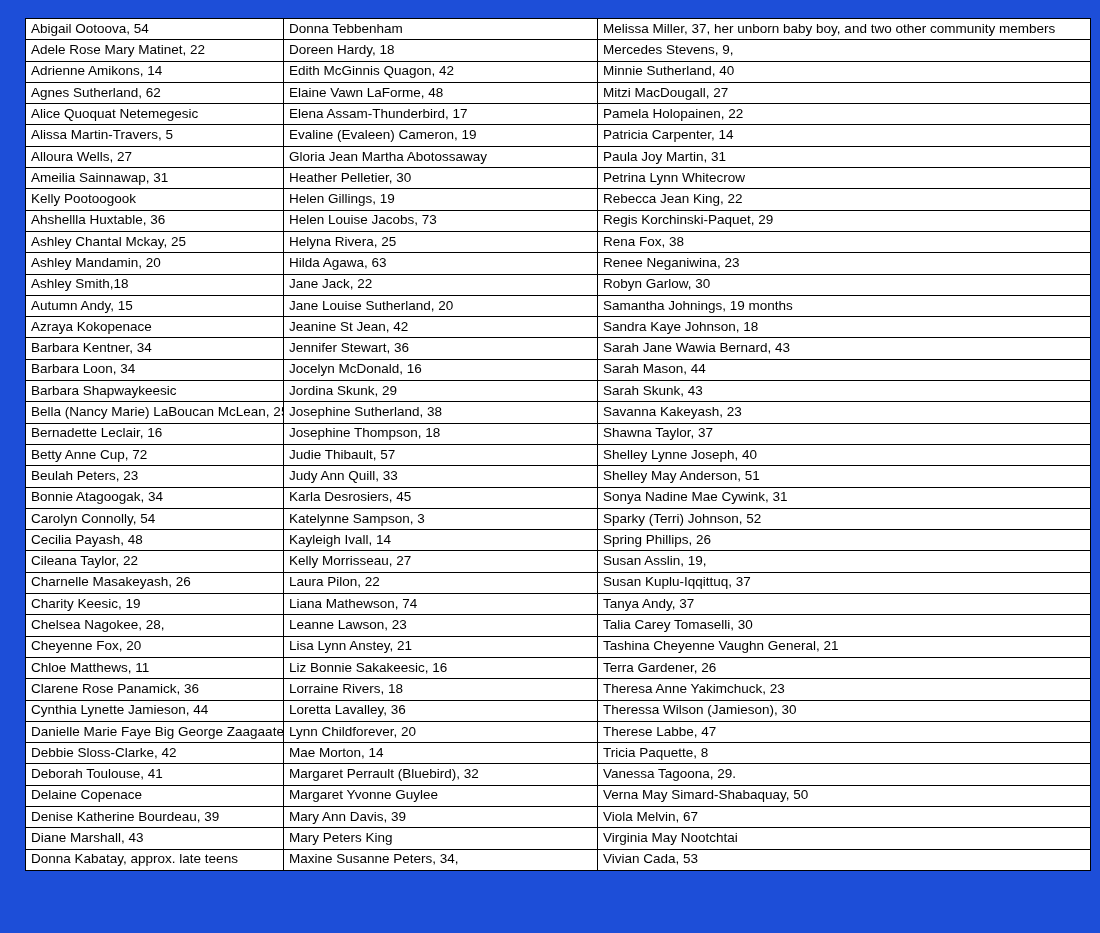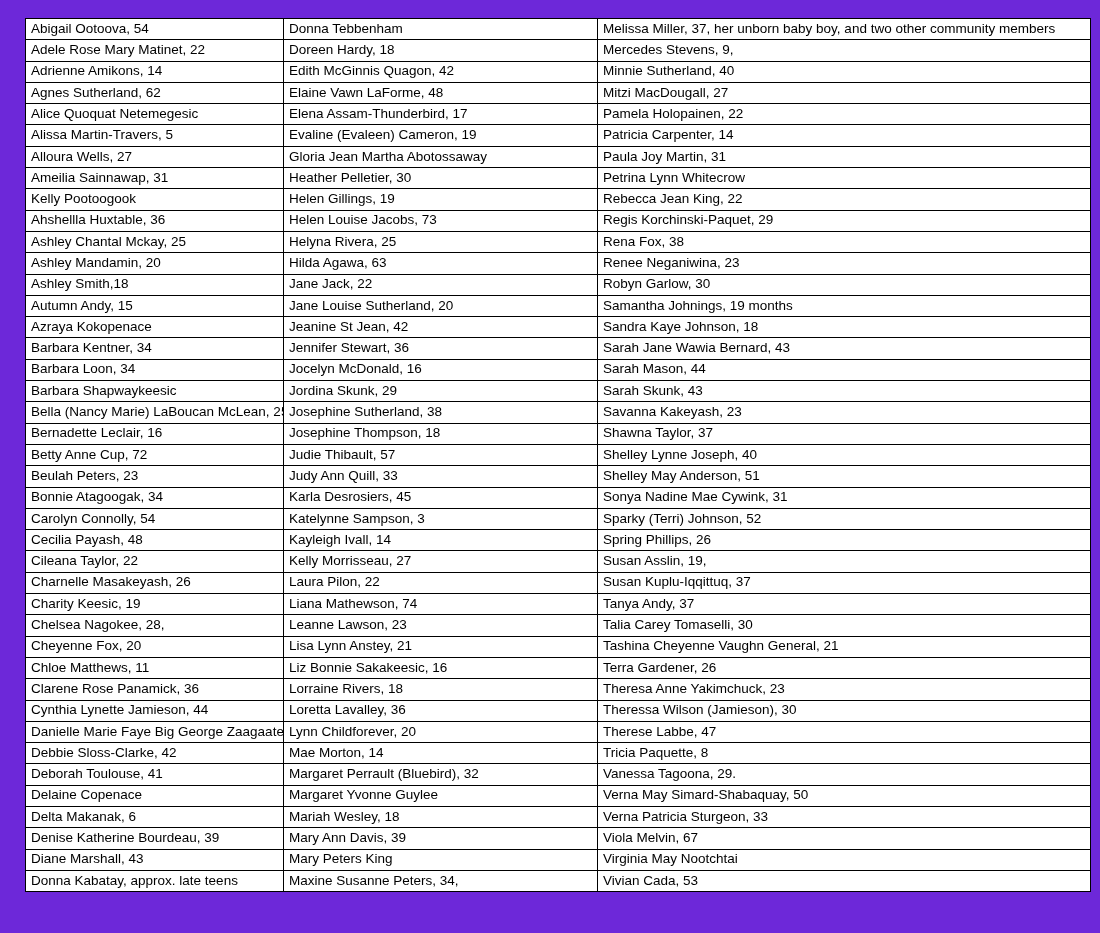--- a/index.html
+++ b/index.html
@@ -8,21 +8,21 @@
     background: #ffffff;
     width: 1100px;
     height: 933px;
     overflow: hidden;
     font-family: "Liberation Sans", sans-serif;
   }
   .page {
     position: relative;
     width: 1100px;
     height: 933px;
-    background: #6d28d9;
+    background: #1d4ed8;
   }
   .table-wrap {
     position: absolute;
     left: 25px;
     top: 18px;
   }
   table.names {
     border-collapse: collapse;
     table-layout: fixed;
     width: 1065px;
@@ -231,25 +231,20 @@
             <td>Deborah Toulouse, 41</td>
             <td>Margaret Perrault (Bluebird), 32</td>
             <td>Vanessa Tagoona, 29.</td>
           </tr>
           <tr>
             <td>Delaine Copenace</td>
             <td>Margaret Yvonne Guylee</td>
             <td>Verna May Simard-Shabaquay, 50</td>
           </tr>
           <tr>
-            <td>Delta Makanak, 6</td>
-            <td>Mariah Wesley, 18</td>
-            <td>Verna Patricia Sturgeon, 33</td>
-          </tr>
-          <tr>
             <td>Denise Katherine Bourdeau, 39</td>
             <td>Mary Ann Davis, 39</td>
             <td>Viola Melvin, 67</td>
           </tr>
           <tr>
             <td>Diane Marshall, 43</td>
             <td>Mary Peters King</td>
             <td>Virginia May Nootchtai</td>
           </tr>
           <tr>

